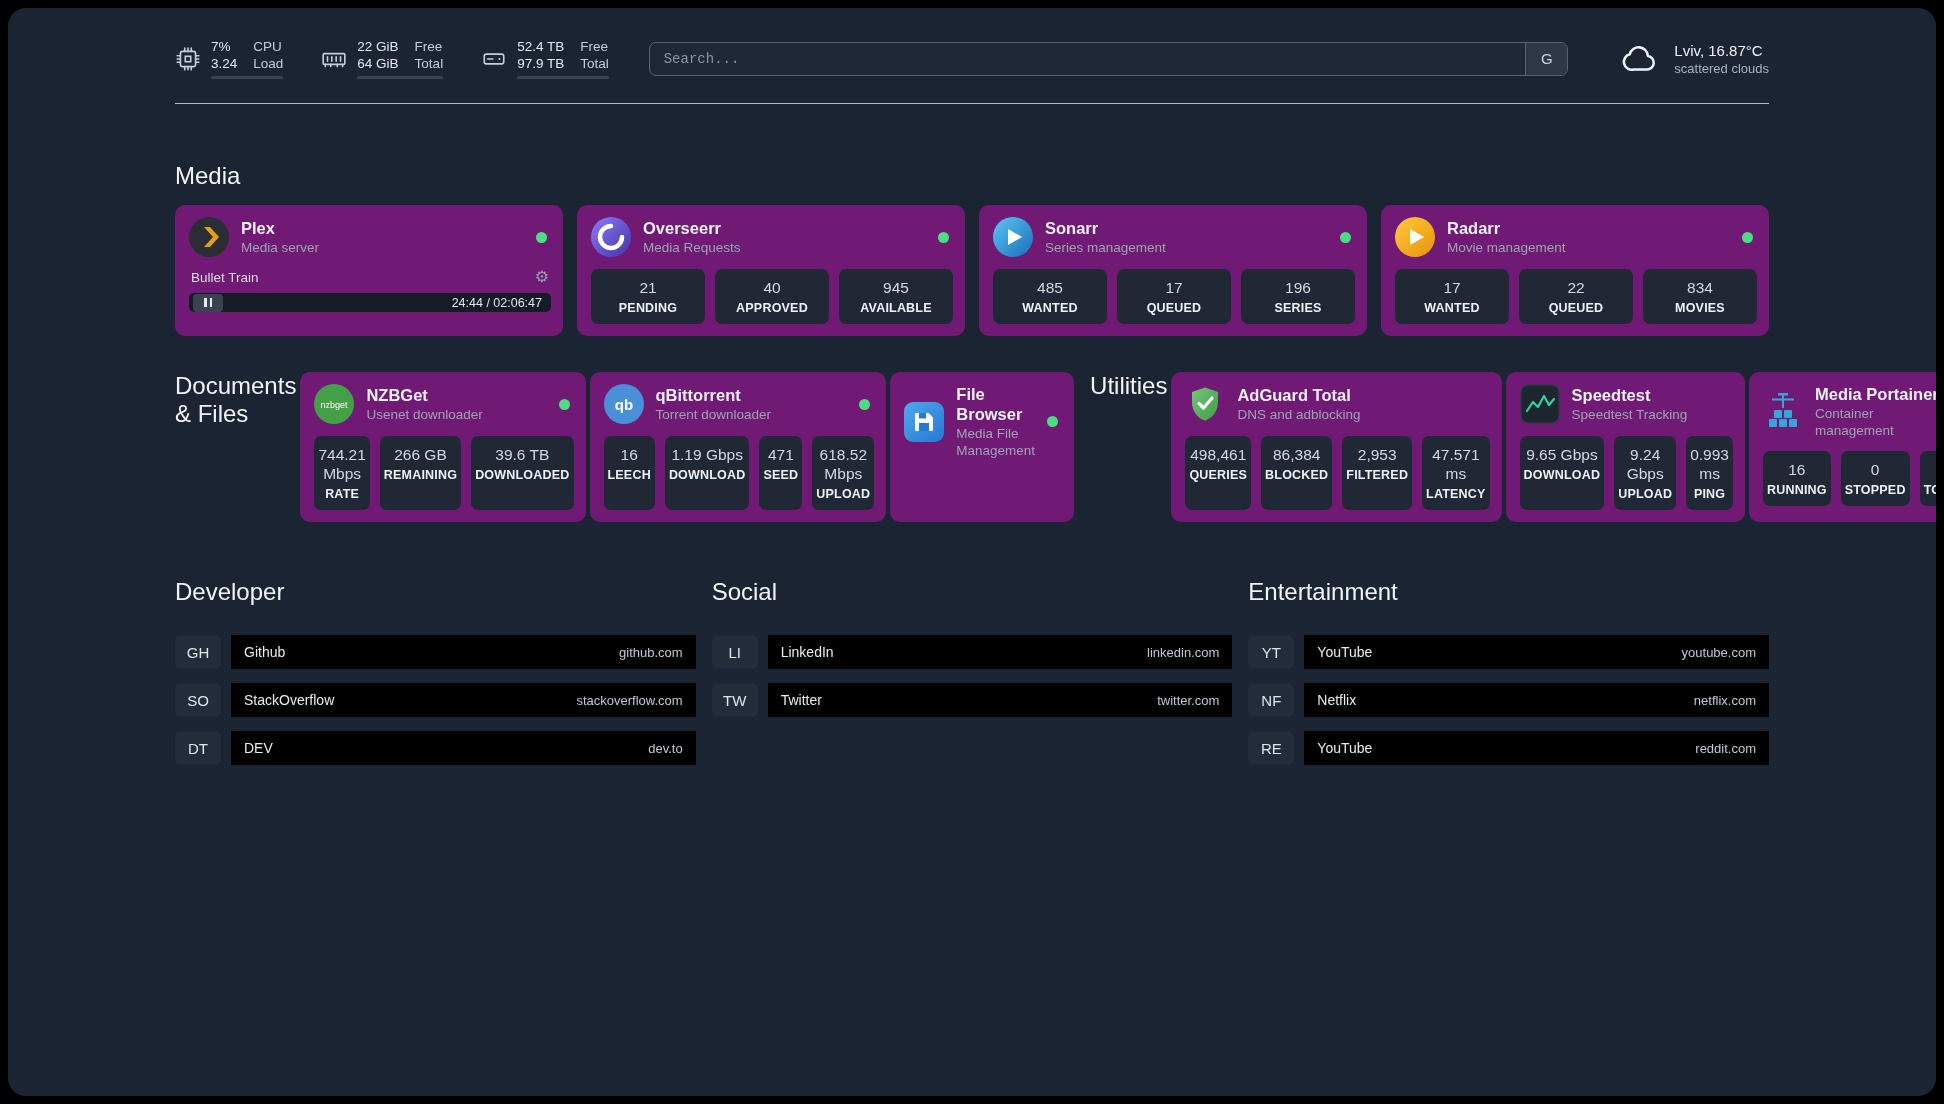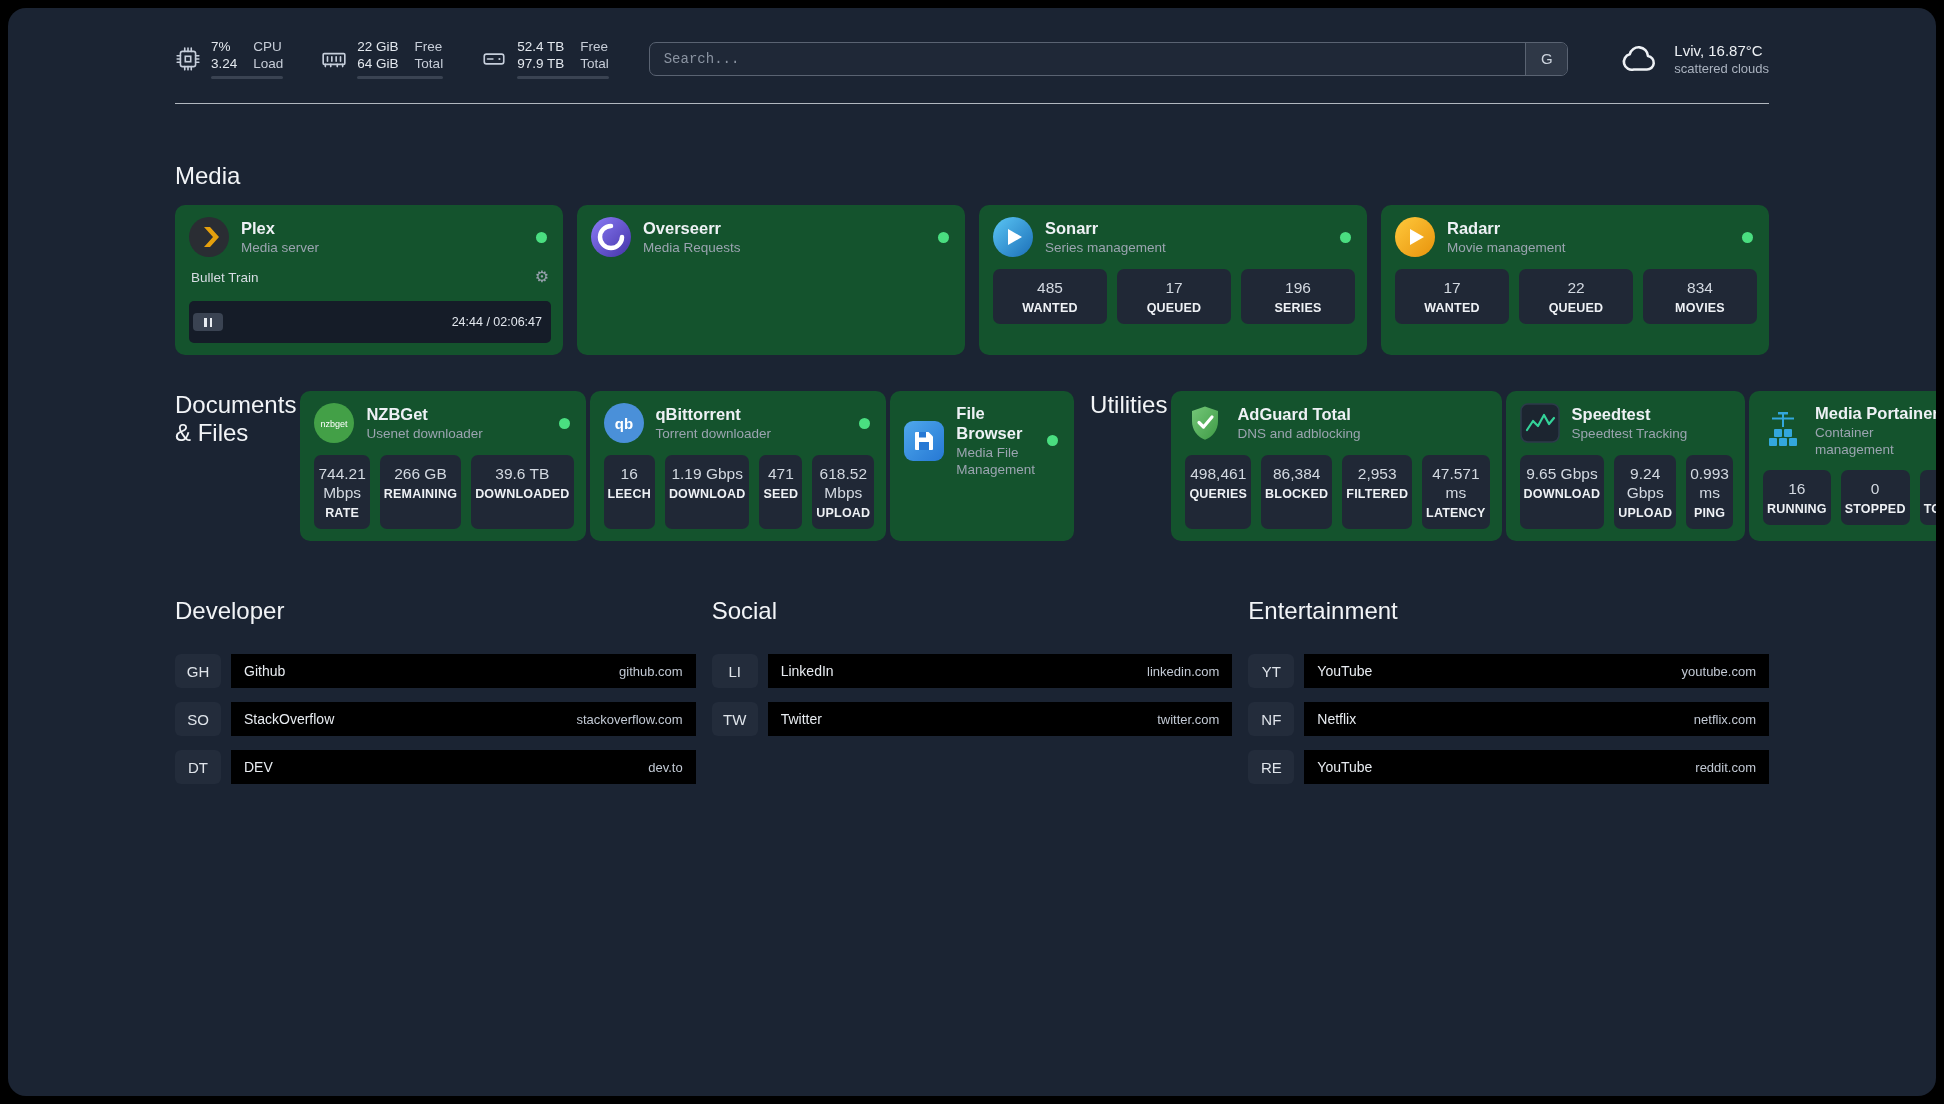--- a/index.html
+++ b/index.html
@@ -70,21 +70,21 @@
   .section-heading {
     font-size:24px; font-weight:500; color:#f2f4f7;
     margin:0 0 15px;
   }
   .media-heading { margin-top:58px; }
 
   .media-grid {
     display:grid; grid-template-columns:repeat(4, 1fr); gap:14px;
   }
   .card {
-    background:#14532d; border-radius:10px;
+    background:#701a75; border-radius:10px;
     padding:12px 12px 12px 14px;
     cursor:pointer;
   }
   .card-head { display:flex; align-items:center; gap:12px; }
   .card-icon { width:40px; height:40px; flex:0 0 auto; }
   .card-title { font-size:16.5px; font-weight:600; color:#eef1f5; line-height:20px; }
   .card-desc  { font-size:13.5px; color:#9ba4b0; line-height:17px; margin-top:1px; }
   .status-dot {
     margin-left:auto; width:11px; height:11px; border-radius:50%;
     background:#4ade80; flex:0 0 auto; margin-right:4px;
@@ -98,21 +98,21 @@
   .stat .l { font-size:12.5px; font-weight:700; color:#eef1f5; line-height:16px; margin-top:3px; letter-spacing:.2px; }
 
   
   .np { margin-top:12px; }
   .np-row {
     display:flex; align-items:center; justify-content:space-between;
     font-size:13.5px; color:#d7dce3; padding:0 2px;
   }
   .gear { color:#98a1ae; font-size:16px; cursor:pointer; line-height:1; }
   .np-strip {
-    margin-top:16px; height:42px; background:#151c28; border-radius:5px;
+    margin-top:8px; height:19px; background:#151c28; border-radius:5px;
     display:flex; align-items:center; padding:0 9px 0 4px;
   }
   .pause-chip {
     width:30px; height:18px; background:#3a4352; border-radius:4px;
     display:flex; align-items:center; justify-content:center; gap:3px;
     cursor:pointer; border:none;
   }
   .pause-chip i { display:block; width:2.5px; height:9px; background:#e9edf2; }
   .np-time { margin-left:auto; font-size:12.5px; color:#e2e7ee; }
 
@@ -257,20 +257,34 @@
             </linearGradient>
               </defs>
             <circle cx="20" cy="20" r="20" fill="url(#ovg)"></circle>
             <path d="M20 9a11 11 0 1 0 11 11" stroke="#fff" stroke-width="4.5" fill="none" stroke-linecap="round"></path>
           </svg>
           <div>
             <div class="card-title">Overseerr</div>
             <div class="card-desc">Media Requests</div>
           </div>
           <span class="status-dot"></span>
+        </div>
+        <div class="stats">
+          <div class="stat">
+            <div class="v">21</div>
+            <div class="l">PENDING</div>
+          </div>
+          <div class="stat">
+            <div class="v">40</div>
+            <div class="l">APPROVED</div>
+          </div>
+          <div class="stat">
+            <div class="v">945</div>
+            <div class="l">AVAILABLE</div>
+          </div>
         </div>
       </div>
 
       <div class="card">
         <div class="card-head">
           <svg class="card-icon" viewBox="0 0 40 40">
             <defs>
                 <linearGradient id="sng" x1="0" y1="0" x2="1" y2="1">
               <stop offset="0" stop-color="#5bc6f5"></stop>
                   <stop offset="1" stop-color="#1b6fb8"></stop>

